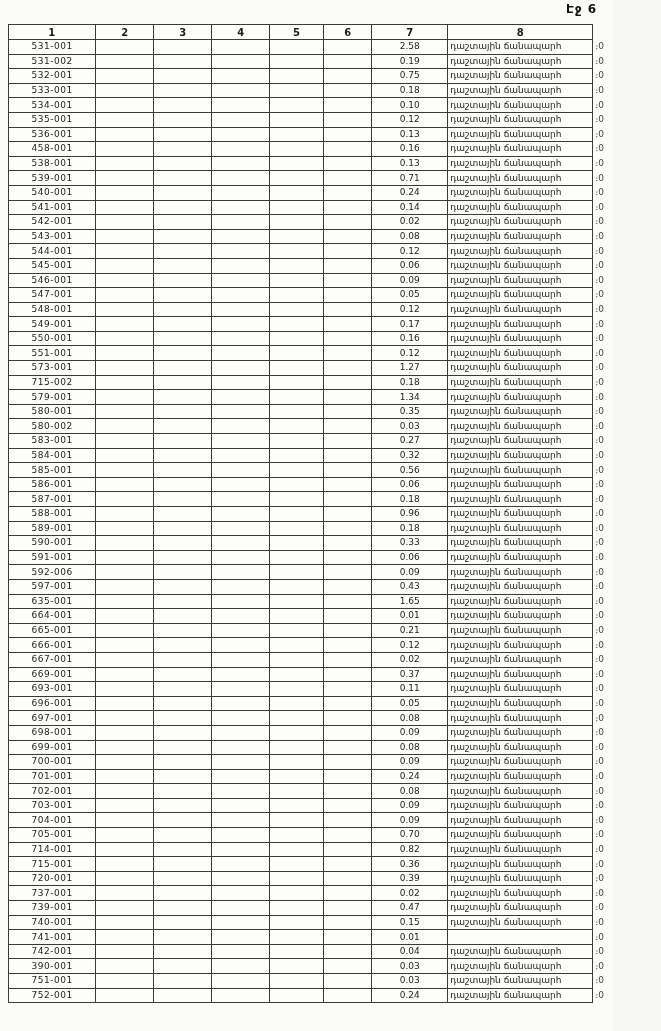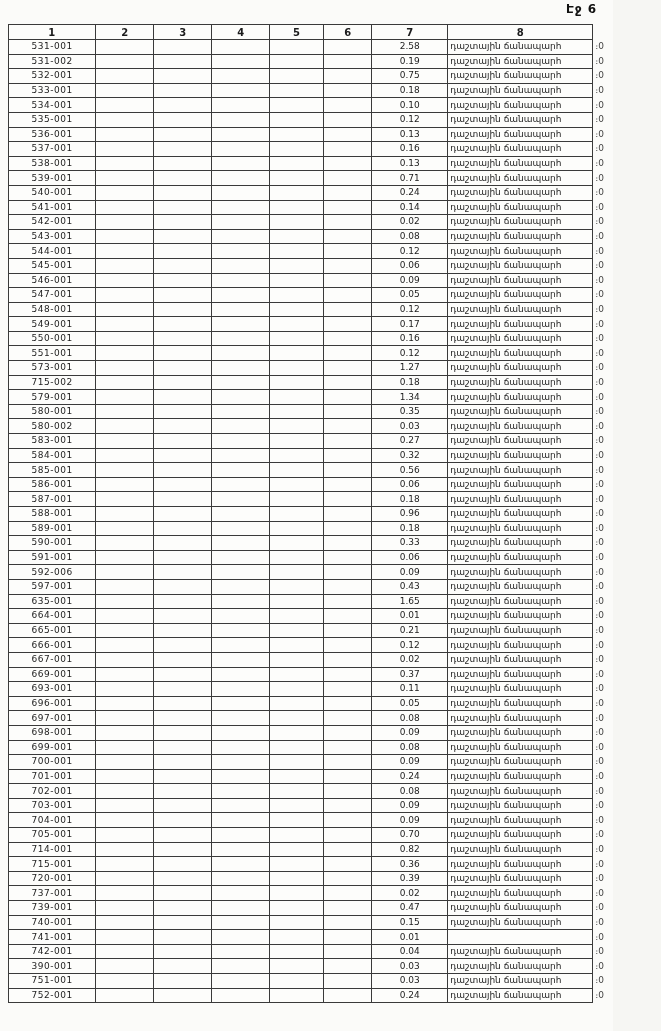--- a/index.html
+++ b/index.html
@@ -154,21 +154,21 @@
           <td class="col-e2"></td>
           <td class="col-e3"></td>
           <td class="col-e4"></td>
           <td class="col-e5"></td>
           <td class="col-e6"></td>
           <td class="col-value">0.13</td>
           <td class="col-label">դաշտային ճանապարհ</td>
           <td class="col-frag">։0</td>
         </tr>
         <tr>
-          <td class="col-id">537-001</td>
+          <td class="col-id">458-001</td>
           <td class="col-e2"></td>
           <td class="col-e3"></td>
           <td class="col-e4"></td>
           <td class="col-e5"></td>
           <td class="col-e6"></td>
           <td class="col-value">0.16</td>
           <td class="col-label">դաշտային ճանապարհ</td>
           <td class="col-frag">։0</td>
         </tr>
         <tr>

